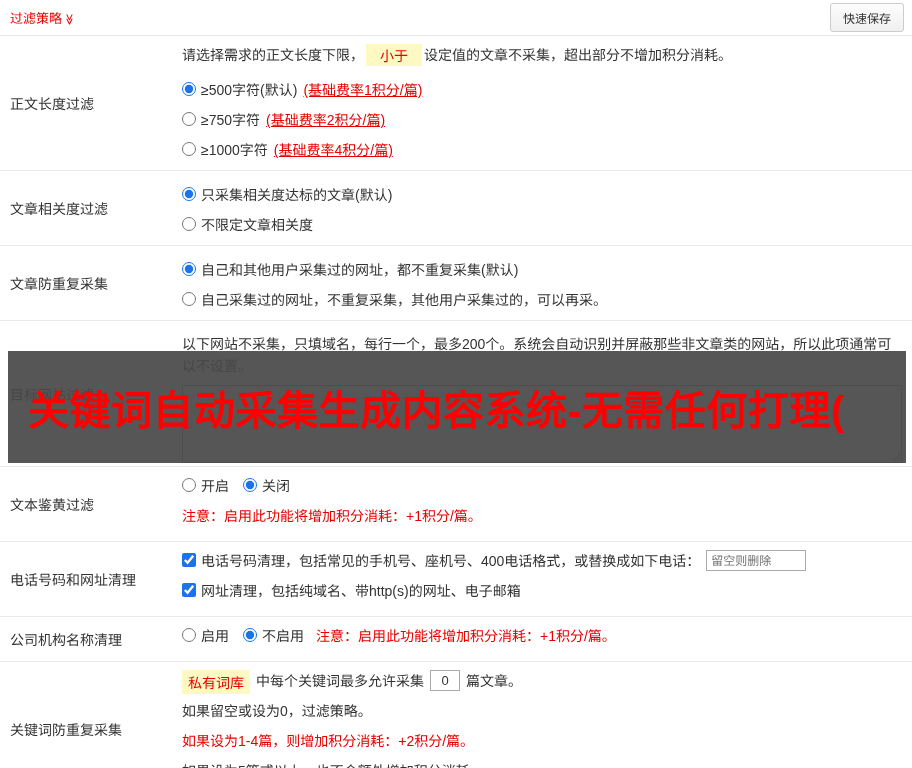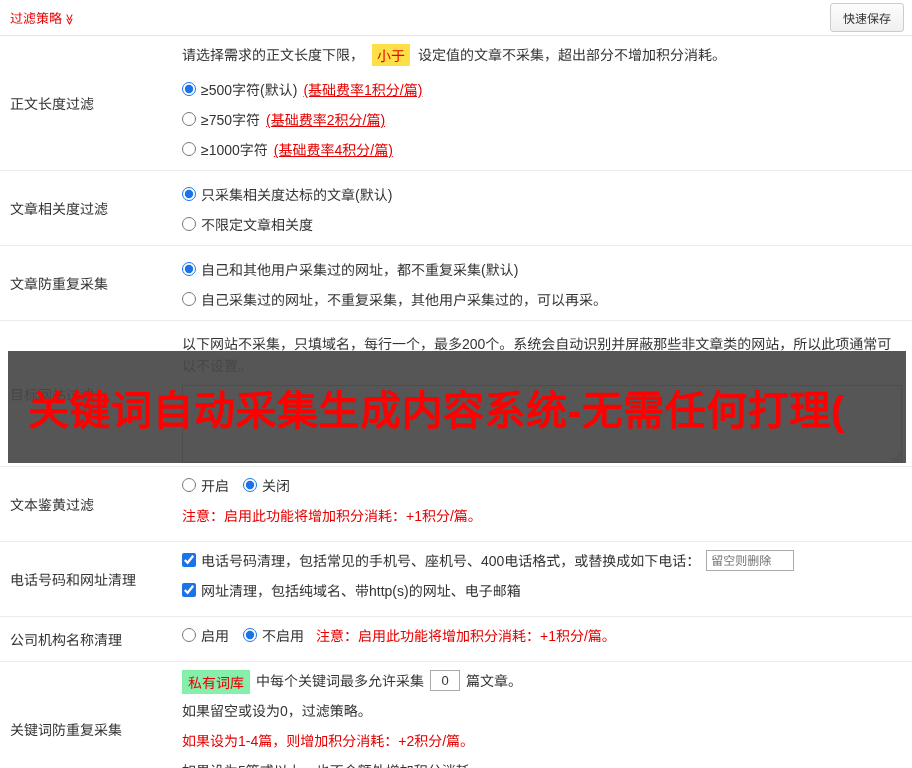--- a/index.html
+++ b/index.html
@@ -31,34 +31,34 @@
   input[type=radio], input[type=checkbox] {
     accent-color:#1a73e8; width:14px; height:14px; margin-right:5px; flex:0 0 auto;
   }
   label.opt { display:flex; align-items:center; cursor:pointer; }
   .gap { margin-right:14px; }
   .red { color:#e60000; }
   .underline { text-decoration:underline; }
   .mleft { margin-left:6px; }
   .mleft12 { margin-left:12px; }
   .hl {
-    color:#e60000; background:#fde047; padding:1px 5px; margin:0 8px;
+    color:#e60000; background:#fef9c3; padding:1px 14px; margin:0 2px;
     display:inline-block;
   }
   .tag {
-    color:#e60000; background:#86efac; padding:2px 6px; margin-right:6px;
+    color:#e60000; background:#fef9c3; padding:2px 6px; margin-right:6px;
     display:inline-block;
   }
   .site-textarea {
     width:calc(100% - 2px); height:78px; margin-top:4px;
     border:1px solid #8a8a8a; resize:both; font-family:inherit; font-size:13px;
     background:#fff;
   }
   .phone-input {
-    width:88px; height:21px; border:1px solid #aaa; padding:0 4px; margin-left:6px;
+    width:100px; height:21px; border:1px solid #aaa; padding:0 4px; margin-left:6px;
     font-size:12px; color:#b91c1c; font-family:inherit;
   }
   .count-input {
     width:30px; height:21px; border:1px solid #aaa; text-align:center; margin:0 6px;
     font-size:13px; color:#333; font-family:inherit;
   }
   .link { color:#2b55d5; margin-left:12px; cursor:pointer; }
   .overlay {
     position:absolute; left:8px; right:6px; top:351px; height:112px; z-index:10;
     background:rgba(72,72,72,0.92);

